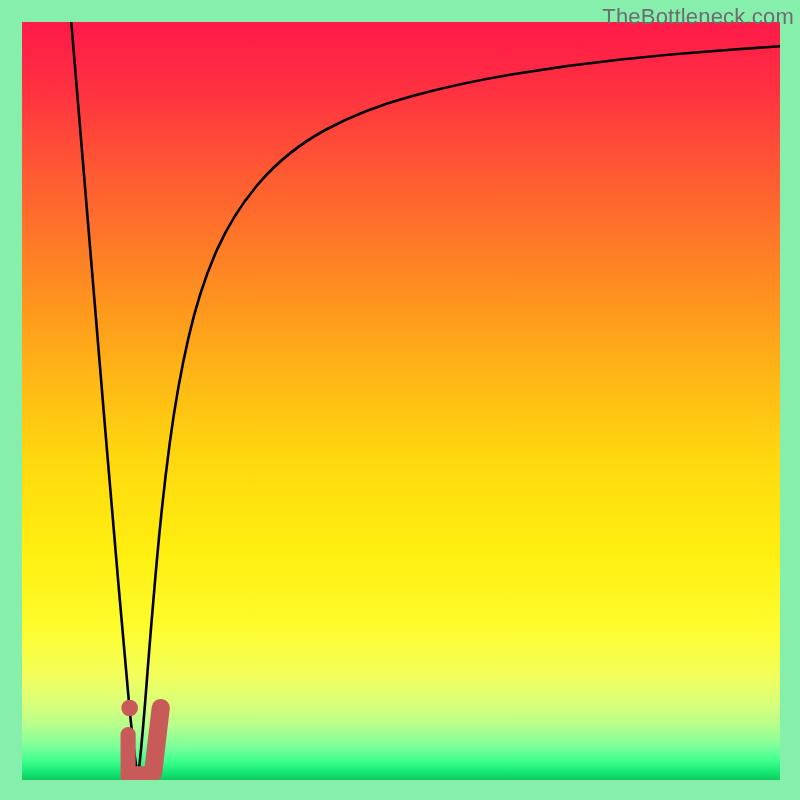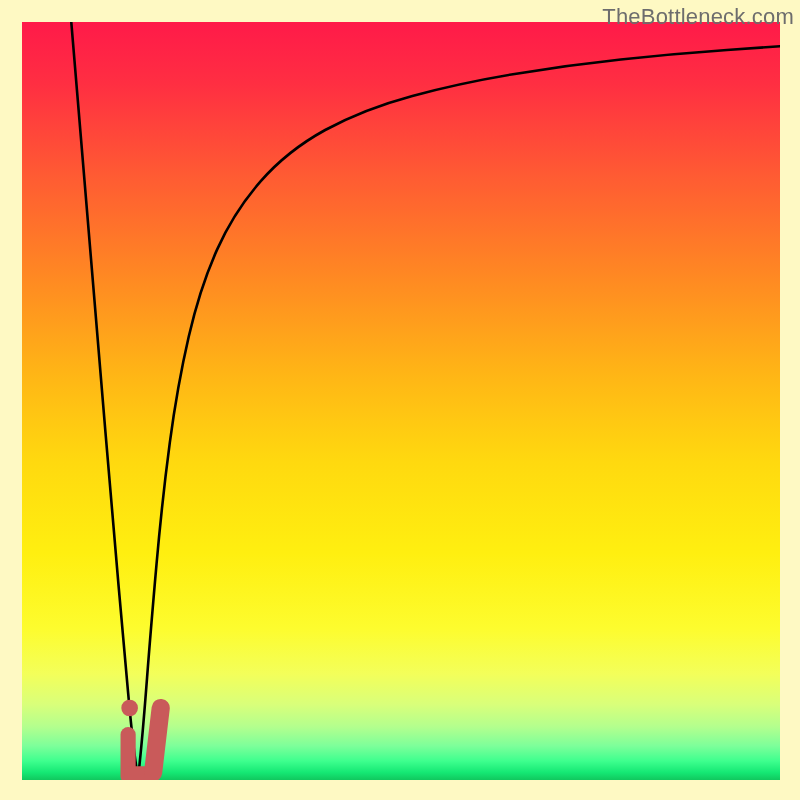--- a/index.html
+++ b/index.html
@@ -9,21 +9,21 @@
     height: 800px;
     background: #000;
     overflow: hidden;
   }
   .frame {
     position: absolute;
     left: 0;
     top: 0;
     width: 800px;
     height: 800px;
-    background: #fef9c3;
+    background: #86efac;
   }
   .plot-area {
     position: absolute;
     left: 22px;
     top: 22px;
     width: 758px;
     height: 758px;
     overflow: hidden;
   }
   .gradient {

